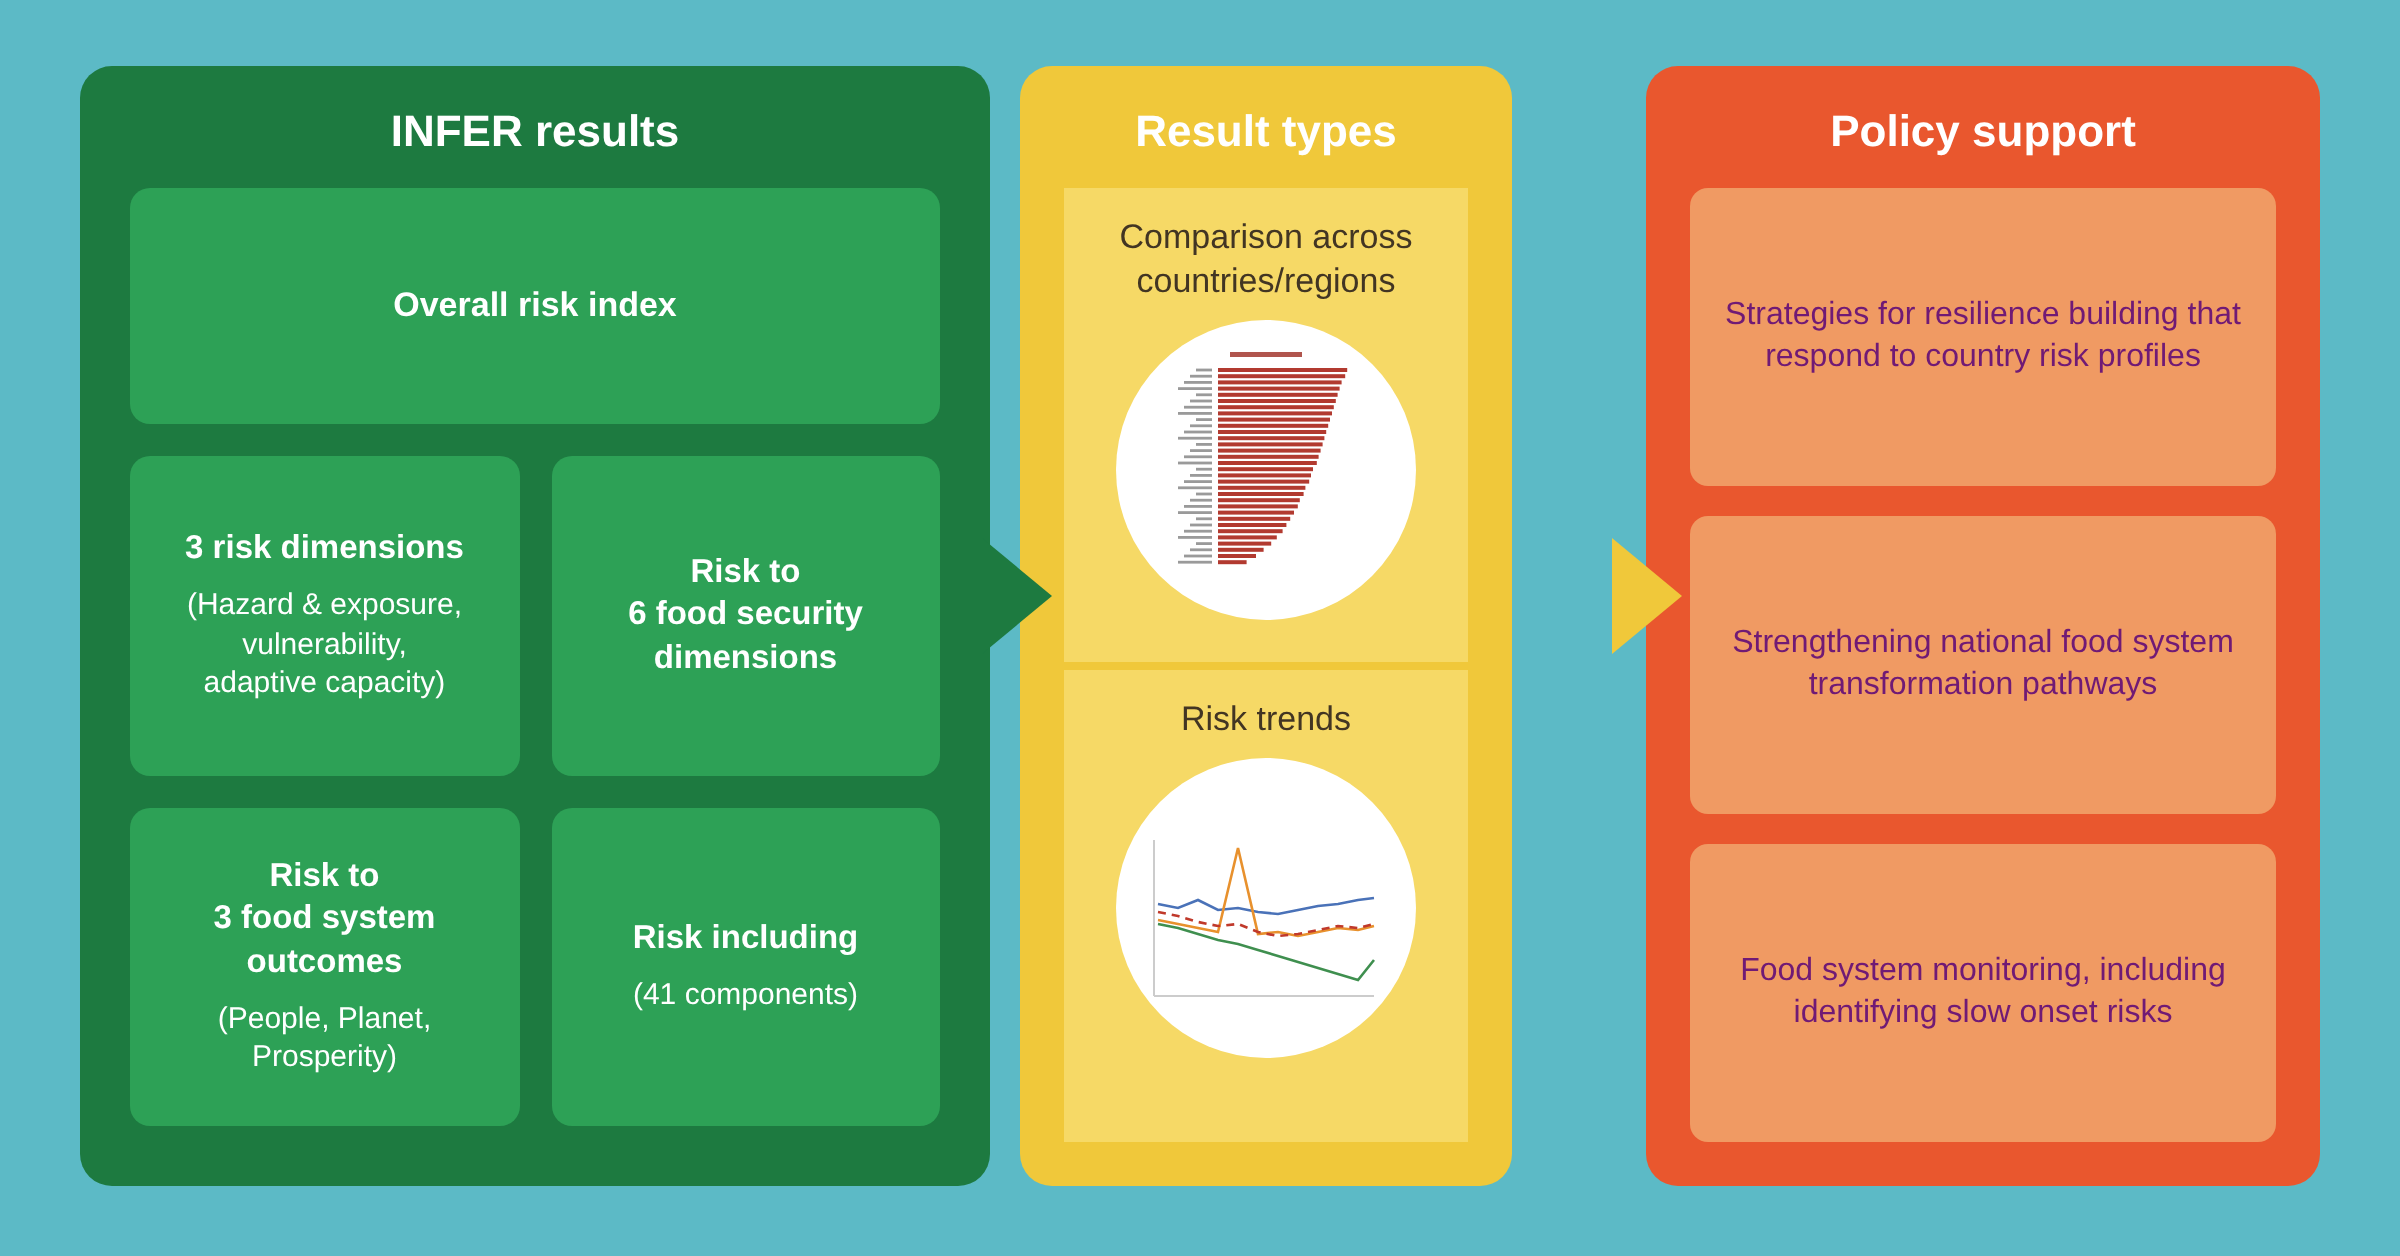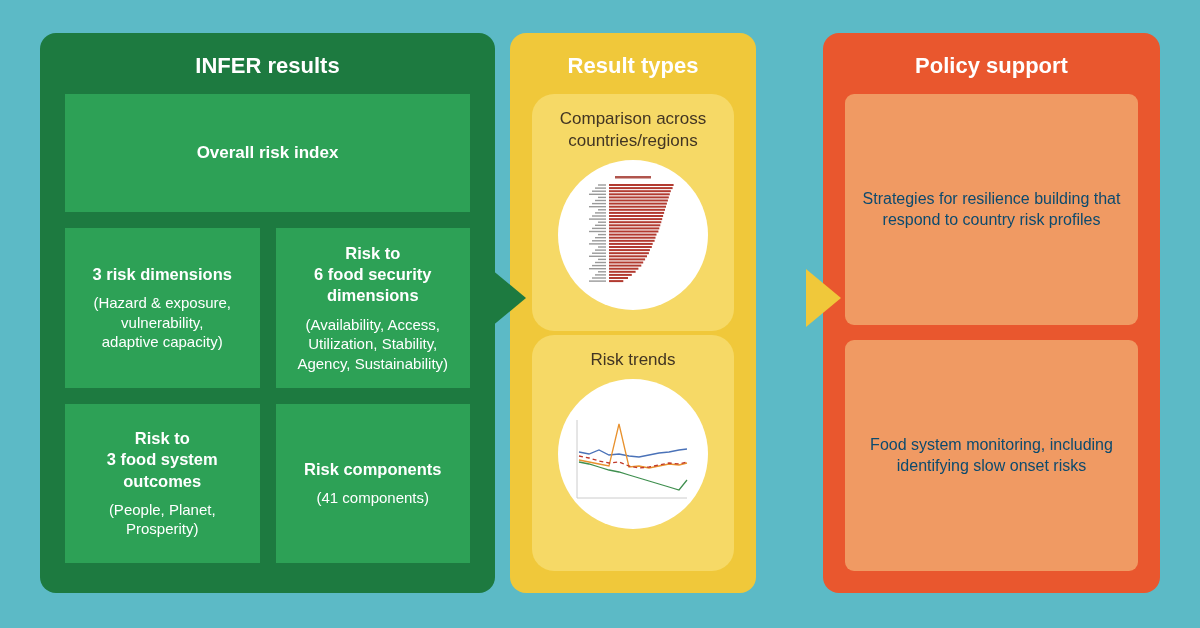--- a/index.html
+++ b/index.html
@@ -36,39 +36,39 @@
   
   .green-grid {
     flex: 1;
     display: grid;
     grid-template-columns: 1fr 1fr;
     grid-template-rows: 118px 1fr 1fr;
     gap: 16px;
   }
   .gbox {
     background: #2da156;
-    border-radius: 0;
+    border-radius: 10px;
     color: #ffffff;
     display: flex;
     flex-direction: column;
     align-items: center;
     justify-content: center;
     text-align: center;
     padding: 10px 12px;
     box-sizing: border-box;
   }
   .gbox.span2 { grid-column: 1 / -1; }
   .gbox-title { font-weight: 700; font-size: 16.5px; line-height: 1.3; white-space: pre-line; }
   .gbox-title.big { font-size: 17px; }
   .gbox-sub { font-size: 15px; line-height: 1.3; margin-top: 8px; white-space: pre-line; }
 
   
   .ybox {
     background: #f6d966;
-    border-radius: 22px;
+    border-radius: 0;
     flex: 1;
     display: flex;
     flex-direction: column;
     align-items: center;
     padding: 14px 10px 10px;
     box-sizing: border-box;
   }
   .ybox + .ybox { margin-top: 4px; }
   .ybox-title {
     color: #423523;
@@ -85,21 +85,21 @@
     margin-top: 9px;
     display: flex;
     align-items: center;
     justify-content: center;
   }
 
   
   .obox {
     background: #f09a63;
     border-radius: 9px;
-    color: #0c4a6e;
+    color: #701a75;
     font-size: 16px;
     line-height: 1.3;
     display: flex;
     align-items: center;
     justify-content: center;
     text-align: center;
     padding: 6px 16px;
     box-sizing: border-box;
     flex: 1;
   }
@@ -132,30 +132,29 @@
       </div>
       <div class="gbox">
         <div class="gbox-title">3 risk dimensions</div>
         <div class="gbox-sub">(Hazard &amp; exposure,
 vulnerability,
 adaptive capacity)</div>
       </div>
       <div class="gbox">
         <div class="gbox-title">Risk to
 6 food security dimensions</div>
-        <div class="gbox-sub">(Availability, Access, Utilization, Stability, Agency, Sustainability)</div>
       </div>
       <div class="gbox">
         <div class="gbox-title">Risk to
 3 food system outcomes</div>
         <div class="gbox-sub">(People, Planet,
 Prosperity)</div>
       </div>
       <div class="gbox">
-        <div class="gbox-title">Risk components</div>
+        <div class="gbox-title">Risk including</div>
         <div class="gbox-sub">(41 components)</div>
       </div>
     </div>
   </section>
 
   <div class="flow-arrow flow-arrow-green"></div>
 
   <section class="panel panel-yellow">
     <h2 class="panel-title">Result types</h2>
     <div class="ybox">
@@ -247,17 +246,20 @@
   </section>
 
   <div class="flow-arrow flow-arrow-yellow"></div>
 
   <section class="panel panel-orange">
     <h2 class="panel-title">Policy support</h2>
     <div class="obox">
       <span>Strategies for resilience building that respond to country risk profiles</span>
     </div>
     <div class="obox">
+      <span>Strengthening national food system transformation pathways</span>
+    </div>
+    <div class="obox">
       <span>Food system monitoring, including identifying slow onset risks</span>
     </div>
   </section>
 
 </div>
 
 </body></html>

